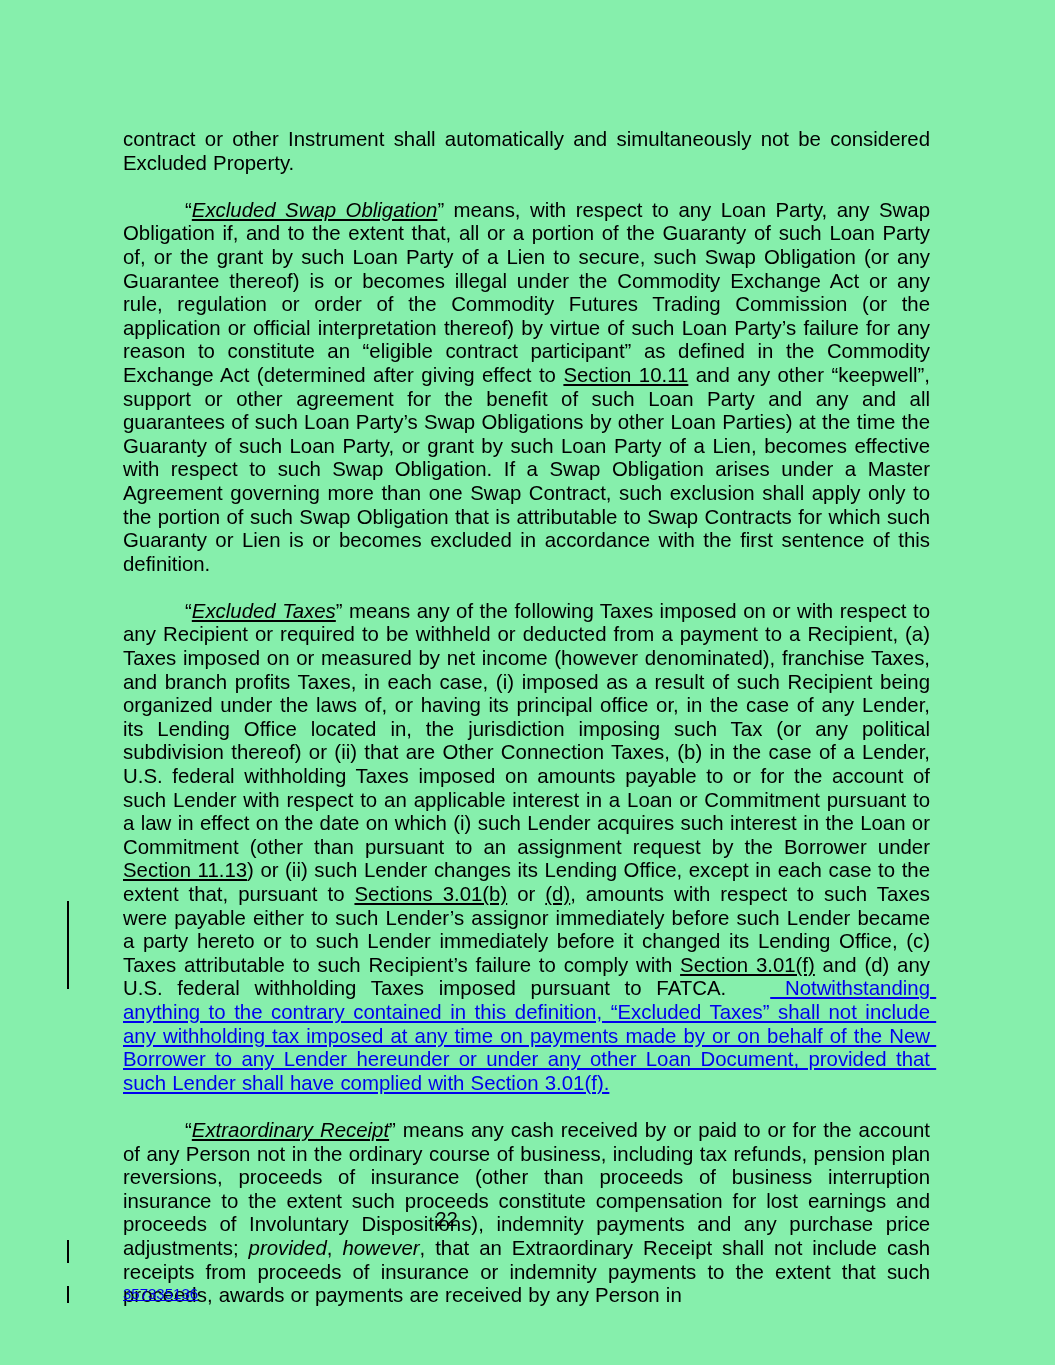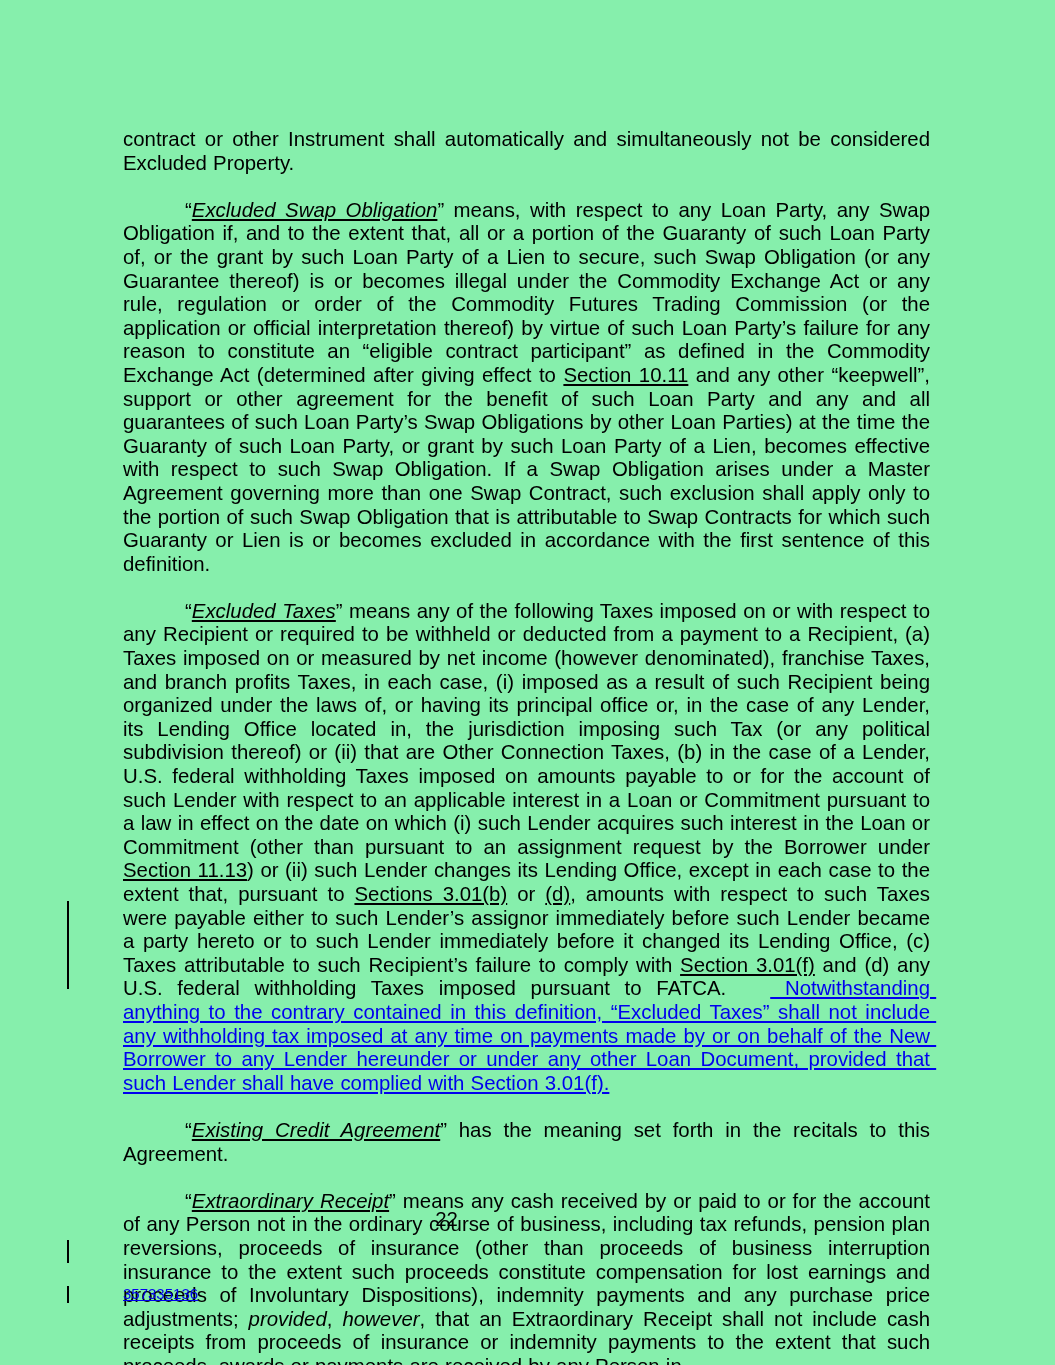--- a/index.html
+++ b/index.html
@@ -82,21 +82,20 @@
 
 <div class="page">
 
   <div class="content">
     <p class="para"><span class="run roman">contract or other Instrument shall automatically and simultaneously not be considered Excluded Property.</span></p>
 
     <p class="para indent"><span class="run roman">“</span><span class="run term">Excluded Swap Obligation</span><span class="run roman">” means, with respect to any Loan Party, any Swap Obligation if, and to the extent that, all or a portion of the Guaranty of such Loan Party of, or the grant by such Loan Party of a Lien to secure, such Swap Obligation (or any Guarantee thereof) is or becomes illegal under the Commodity Exchange Act or any rule, regulation or order of the Commodity Futures Trading Commission (or the application or official interpretation thereof) by virtue of such Loan Party’s failure for any reason to constitute an “eligible contract participant” as defined in the Commodity Exchange Act (determined after giving effect to </span><span class="run underline">Section 10.11</span><span class="run roman"> and any other “keepwell”, support or other agreement for the benefit of such Loan Party and any and all guarantees of such Loan Party’s Swap Obligations by other Loan Parties) at the time the Guaranty of such Loan Party, or grant by such Loan Party of a Lien, becomes effective with respect to such Swap Obligation. If a Swap Obligation arises under a Master Agreement governing more than one Swap Contract, such exclusion shall apply only to the portion of such Swap Obligation that is attributable to Swap Contracts for which such Guaranty or Lien is or becomes excluded in accordance with the first sentence of this definition.</span></p>
 
     <p class="para indent"><span class="run roman">“</span><span class="run term">Excluded Taxes</span><span class="run roman">” means any of the following Taxes imposed on or with respect to any Recipient or required to be withheld or deducted from a payment to a Recipient, (a) Taxes imposed on or measured by net income (however denominated), franchise Taxes, and branch profits Taxes, in each case, (i) imposed as a result of such Recipient being organized under the laws of, or having its principal office or, in the case of any Lender, its Lending Office located in, the jurisdiction imposing such Tax (or any political subdivision thereof) or (ii) that are Other Connection Taxes, (b) in the case of a Lender, U.S. federal withholding Taxes imposed on amounts payable to or for the account of such Lender with respect to an applicable interest in a Loan or Commitment pursuant to a law in effect on the date on which (i) such Lender acquires such interest in the Loan or Commitment (other than pursuant to an assignment request by the Borrower under </span><span class="run underline">Section 11.13</span><span class="run roman">) or (ii) such Lender changes its Lending Office, except in each case to the extent that, pursuant to </span><span class="run underline">Sections 3.01(b)</span><span class="run roman"> or </span><span class="run underline">(d)</span><span class="run roman">, amounts with respect to such Taxes were payable either to such Lender’s assignor immediately before such Lender became a party hereto or to such Lender immediately before it changed its Lending Office, (c) Taxes attributable to such Recipient’s failure to comply with </span><span class="run underline">Section 3.01(f)</span><span class="run roman"> and (d) any U.S. federal withholding Taxes imposed pursuant to FATCA.</span><span class="run insertion"> Notwithstanding anything to the contrary contained in this definition, “Excluded Taxes” shall not include any withholding tax imposed at any time on payments made by or on behalf of the New Borrower to any Lender hereunder or under any other Loan Document, provided that such Lender shall have complied with Section 3.01(f).</span></p>
 
-    <p class="para indent"><span class="run roman">“</span><span class="run term">Existing Credit Agreement</span><span class="run roman">” has the meaning set forth in the recitals to this Agreement.</span></p>
 
     <p class="para indent"><span class="run roman">“</span><span class="run term">Extraordinary Receipt</span><span class="run roman">” means any cash received by or paid to or for the account of any Person not in the ordinary course of business, including tax refunds, pension plan reversions, proceeds of insurance (other than proceeds of business interruption insurance to the extent such proceeds constitute compensation for lost earnings and proceeds of Involuntary Dispositions), indemnity payments and any purchase price adjustments; </span><span class="run italic">provided</span><span class="run roman">, </span><span class="run italic">however</span><span class="run roman">, that an Extraordinary Receipt shall not include cash receipts from proceeds of insurance or indemnity payments to the extent that such proceeds, awards or payments are received by any Person in</span></p>
   </div>
 
   <div class="change-bar bar-insertion"></div>
   <div class="change-bar bar-footer-1"></div>
   <div class="change-bar bar-footer-2"></div>
 
   <div class="page-number">22</div>
 

